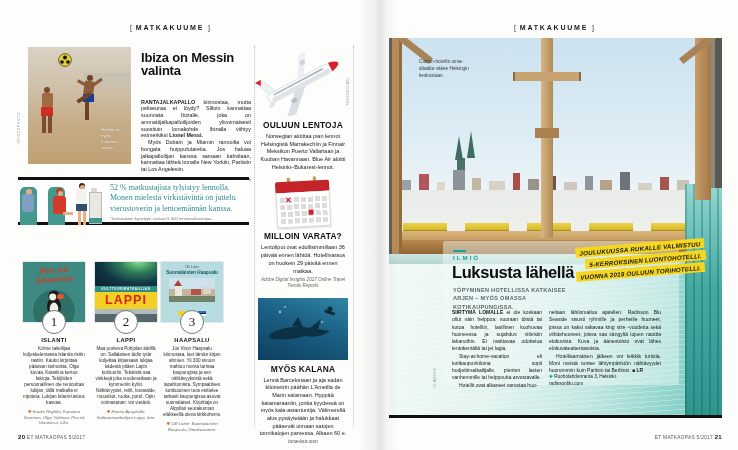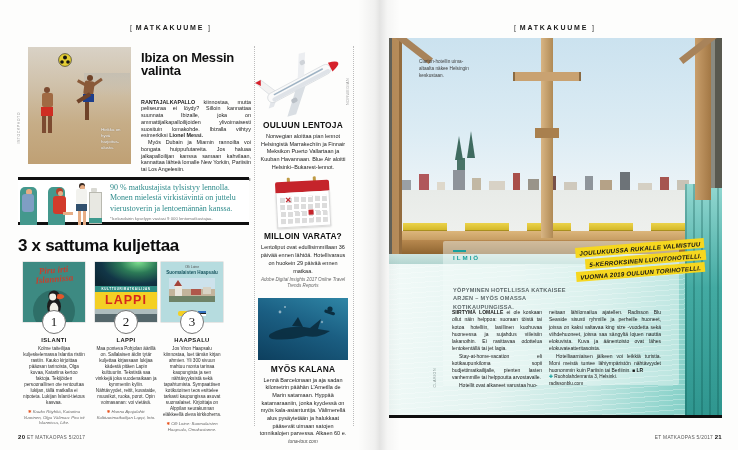--- a/index.html
+++ b/index.html
@@ -196,26 +196,25 @@
       <i style="position:absolute;left:61.5px;top:4.5px;width:5px;height:5px;border-radius:50%;background:#e7ad85"></i>
       <i style="position:absolute;left:58px;top:9px;width:11px;height:15px;background:#f2f2ee;border-radius:2px"></i>
       <i style="position:absolute;left:58px;top:24px;width:11px;height:7px;background:#31506e"></i>
       <i style="position:absolute;left:60px;top:31px;width:2.5px;height:14px;background:#e7ad85"></i>
       <i style="position:absolute;left:65px;top:31px;width:2.5px;height:14px;background:#e7ad85"></i>
       <i style="position:absolute;left:71px;top:12px;width:13px;height:32px;background:#e8e8e2;border:.5px solid #b9b9b0"></i>
       <i style="position:absolute;left:71px;top:38px;width:13px;height:5px;background:#3f9a8e"></i>
       <i style="position:absolute;left:73px;top:8px;width:6px;height:4px;background:#d9d9d3;border-radius:1px"></i>
     </div>
     <div class="qb-right">
-      <p class="qb-txt">90 % matkustajista tylsistyy lennolla. Monen mielestä virkistävintä on juttelu vierustoverin ja lentoemännän kanssa.</p>
+      <p class="qb-txt">52 % matkustajista tylsistyy lennolla. Monen mielestä virkistävintä on juttelu vierustoverin ja lentoemännän kanssa.</p>
       <p class="qb-note">*Icelandairin kyselyyn vastasi 9 000 lentomatkustajaa.</p>
     </div>
   </div>
 
-  <h1 class="abs books-h">3 x sattuma kuljettaa</h1>
 
   <div class="cover" style="left:23px;background:#3d8a82">
     <div style="position:absolute;left:10px;top:28px;width:42px;height:42px;border-radius:50%;background:#2e6f68"></div>
     <div class="c1t"><span>Piru irti</span><br><span>Islannissa</span></div>
     <svg style="position:absolute;left:18px;top:26px" viewBox="0 0 30 34" width="26" height="30">
       <ellipse cx="15" cy="21" rx="8" ry="11" fill="#1c1c1c"></ellipse>
       <ellipse cx="15" cy="24" rx="5" ry="7.5" fill="#f2efe6"></ellipse>
       <circle cx="15" cy="9" r="6.5" fill="#1c1c1c"></circle>
       <circle cx="13.5" cy="10" r="4" fill="#f2efe6"></circle>
       <path d="M19 7 q7 -1.5 8 3 q-4 4.5 -9 1.5 z" fill="#e2572b"></path>
@@ -312,20 +311,21 @@
     <div style="position:absolute;left:322px;top:0;width:11px;height:150px;background:linear-gradient(90deg,#8a8a80 0 4px,#59594f 4px)"></div>
     <div style="position:absolute;left:-10px;top:2px;width:58px;height:7px;background:#a8835a;transform:rotate(38deg)"></div>
     <div style="position:absolute;left:286px;top:2px;width:58px;height:7px;background:#a8835a;transform:rotate(-38deg)"></div>
     <div style="position:absolute;left:152px;top:0;width:12px;height:200px;background:linear-gradient(90deg,#d8b584,#b08a55)"></div>
     <div style="position:absolute;left:124px;top:34px;width:68px;height:9px;background:#c9a271;border-left:2px solid #8a6a42;border-right:2px solid #8a6a42"></div>
     <div style="position:absolute;left:146px;top:90px;width:24px;height:10px;background:#a9804e"></div>
     <div class="pool-cap">Clarion-hotellin uima-altaalta näkee Helsingin keskustaan.</div>
     <div class="panel"></div>
     <div class="krule"></div>
     <div class="kick">ILMIÖ</div>
+    <div class="ftitle">Luksusta lähellä</div>
     <div class="fsub">YÖPYMINEN HOTELLISSA KATKAISEE ARJEN – MYÖS OMASSA KOTIKAUPUNGISSA.</div>
     <div class="fcol fc1">
       <p><b class="flead">SIIRTYMÄ LOMALLE</b><span> ei ole koskaan ollut näin helppoa: suoraan töistä tai kotoa hotelliin, lasillinen kuohuvaa huoneessa ja sujahdus viileisiin lakanoihin. Ei rasittavaa odottelua lentokentällä tai jet lagia.</span></p>
       <p class="ind">Stay-at-home-vacation eli kotikaupunkiloma sopii budjettimatkailijalle, pienten lasten vanhemmille tai helppoutta arvostavalle.</p>
       <p class="ind">Hotellit ovat alkaneet varustaa huo-</p>
     </div>
     <div class="fcol fc2">
       <p>neitaan lähilomailua ajatellen. Radisson Blu Seaside sisusti ryhmille ja perheille huoneet, joissa on kaksi valtavaa king size -vuodetta sekä viihdehuoneet, joissa saa sängyltä lojuen nauttia elokuvista. Kuva ja äänentoisto ovat lähes elokuvateatteritasoista.</p>
       <p class="ind"><span>Hotelliaamiaisen jälkeen voi leikkiä turistia. Moni meistä tuntee lähiympäristön nähtävyydet huonommin kuin Pariisin tai Berliinin.</span> <span class="endm">■</span> <b class="endm">LR</b></p>
       <p class="ffoot"><span class="fstar">✚</span> <span>Ruoholahdenranta 3, Helsinki.</span><br><span>radissonblu.com</span></p>

